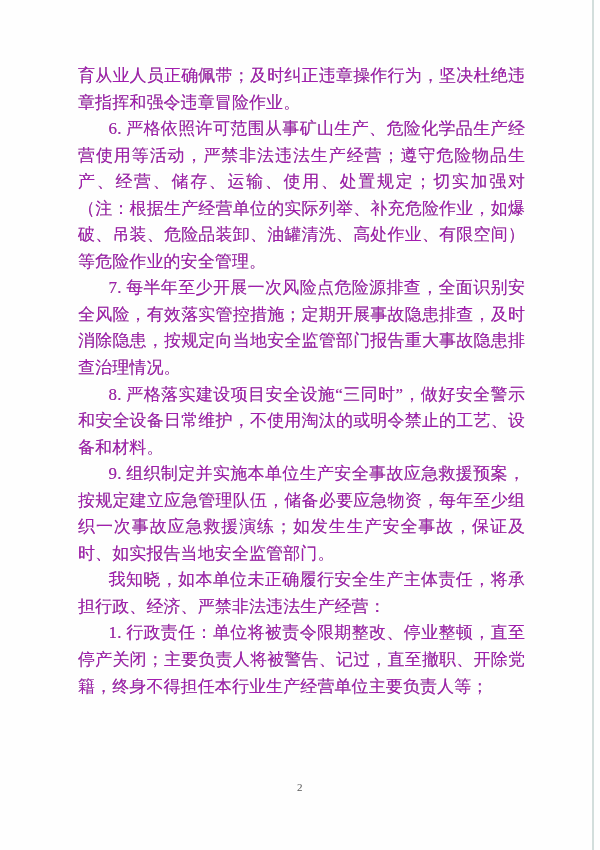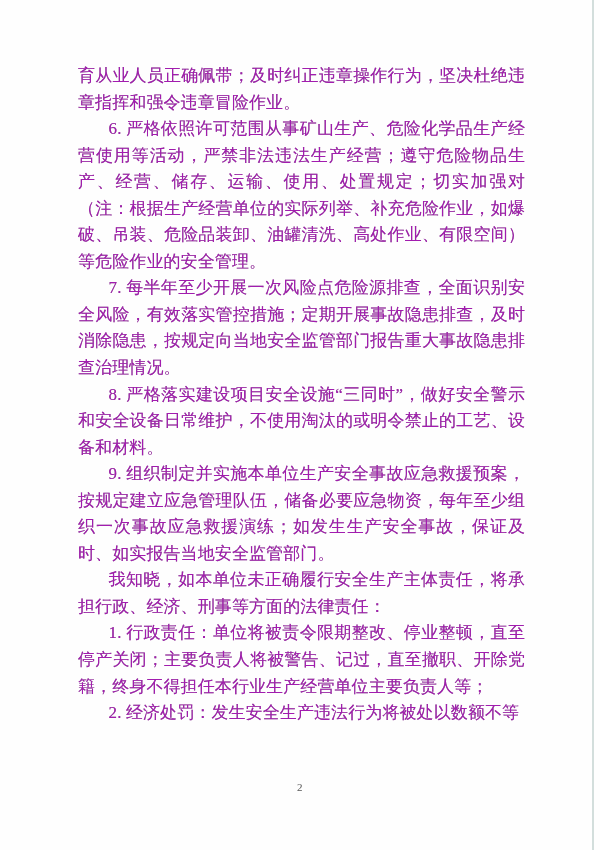--- a/index.html
+++ b/index.html
@@ -50,20 +50,19 @@
 <div class="page">
 
   <div class="scan-edge"></div>
 
   <div class="text-block">
     <p>育从业人员正确佩带；及时纠正违章操作行为，坚决杜绝违章指挥和强令违章冒险作业。</p>
     <p class="indent">6. 严格依照许可范围从事矿山生产、危险化学品生产经营使用等活动，严禁非法违法生产经营；遵守危险物品生产、经营、储存、运输、使用、处置规定；切实加强对（注：根据生产经营单位的实际列举、补充危险作业，如爆破、吊装、危险品装卸、油罐清洗、高处作业、有限空间）等危险作业的安全管理。</p>
     <p class="indent">7. 每半年至少开展一次风险点危险源排查，全面识别安全风险，有效落实管控措施；定期开展事故隐患排查，及时消除隐患，按规定向当地安全监管部门报告重大事故隐患排查治理情况。</p>
     <p class="indent">8. 严格落实建设项目安全设施“三同时”，做好安全警示和安全设备日常维护，不使用淘汰的或明令禁止的工艺、设备和材料。</p>
     <p class="indent">9. 组织制定并实施本单位生产安全事故应急救援预案，按规定建立应急管理队伍，储备必要应急物资，每年至少组织一次事故应急救援演练；如发生生产安全事故，保证及时、如实报告当地安全监管部门。</p>
-    <p class="indent">我知晓，如本单位未正确履行安全生产主体责任，将承担行政、经济、刑事等方面的法律责任：</p>
+    <p class="indent">我知晓，如本单位未正确履行安全生产主体责任，将承担行政、经济、严禁非法违法生产经营：</p>
     <p class="indent">1. 行政责任：单位将被责令限期整改、停业整顿，直至停产关闭；主要负责人将被警告、记过，直至撤职、开除党籍，终身不得担任本行业生产经营单位主要负责人等；</p>
-    <p class="indent">2. 经济处罚：发生安全生产违法行为将被处以数额不等</p>
   </div>
 
   <div class="page-number">2</div>
 
 </div>
 
 </body></html>

